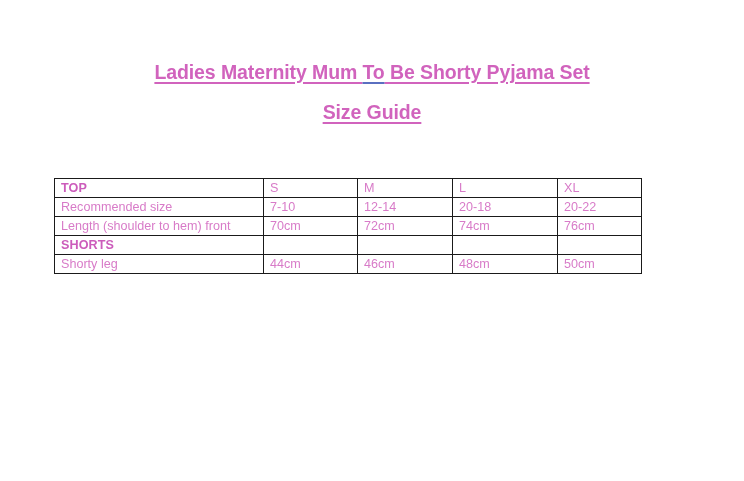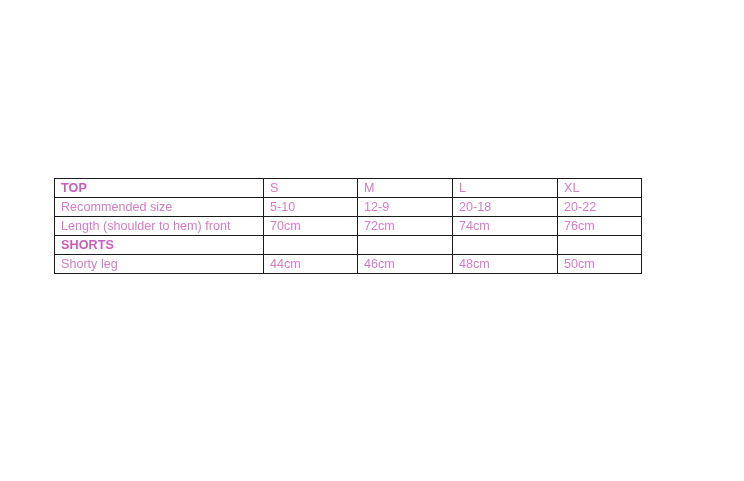--- a/index.html
+++ b/index.html
@@ -88,41 +88,45 @@
   .col-s     { width: 94px; }
   .col-m     { width: 95px; }
   .col-l     { width: 105px; }
   .col-xl    { width: 84px; }
 </style>
 </head>
 <body>
 
 <div class="page">
 
+  <div class="title-block">
+    <span class="title-line"><span class="title-seg">Ladies Maternity Mum </span><span class="title-seg-link">To</span><span class="title-seg"> Be Shorty Pyjama Set</span></span>
+    <span class="title-line"><span class="title-seg">Size Guide</span></span>
+  </div>
 
   <table class="size-table">
     <colgroup>
       <col class="col-label">
       <col class="col-s">
       <col class="col-m">
       <col class="col-l">
       <col class="col-xl">
     </colgroup>
     <tbody>
       <tr>
         <td class="section">TOP</td>
         <td>S</td>
         <td>M</td>
         <td>L</td>
         <td>XL</td>
       </tr>
       <tr>
         <td>Recommended size</td>
-        <td>5-10</td>
-        <td>12-9</td>
+        <td>7-10</td>
+        <td>12-14</td>
         <td>20-18</td>
         <td>20-22</td>
       </tr>
       <tr>
         <td>Length (shoulder to hem) front</td>
         <td>70cm</td>
         <td>72cm</td>
         <td>74cm</td>
         <td>76cm</td>
       </tr>

